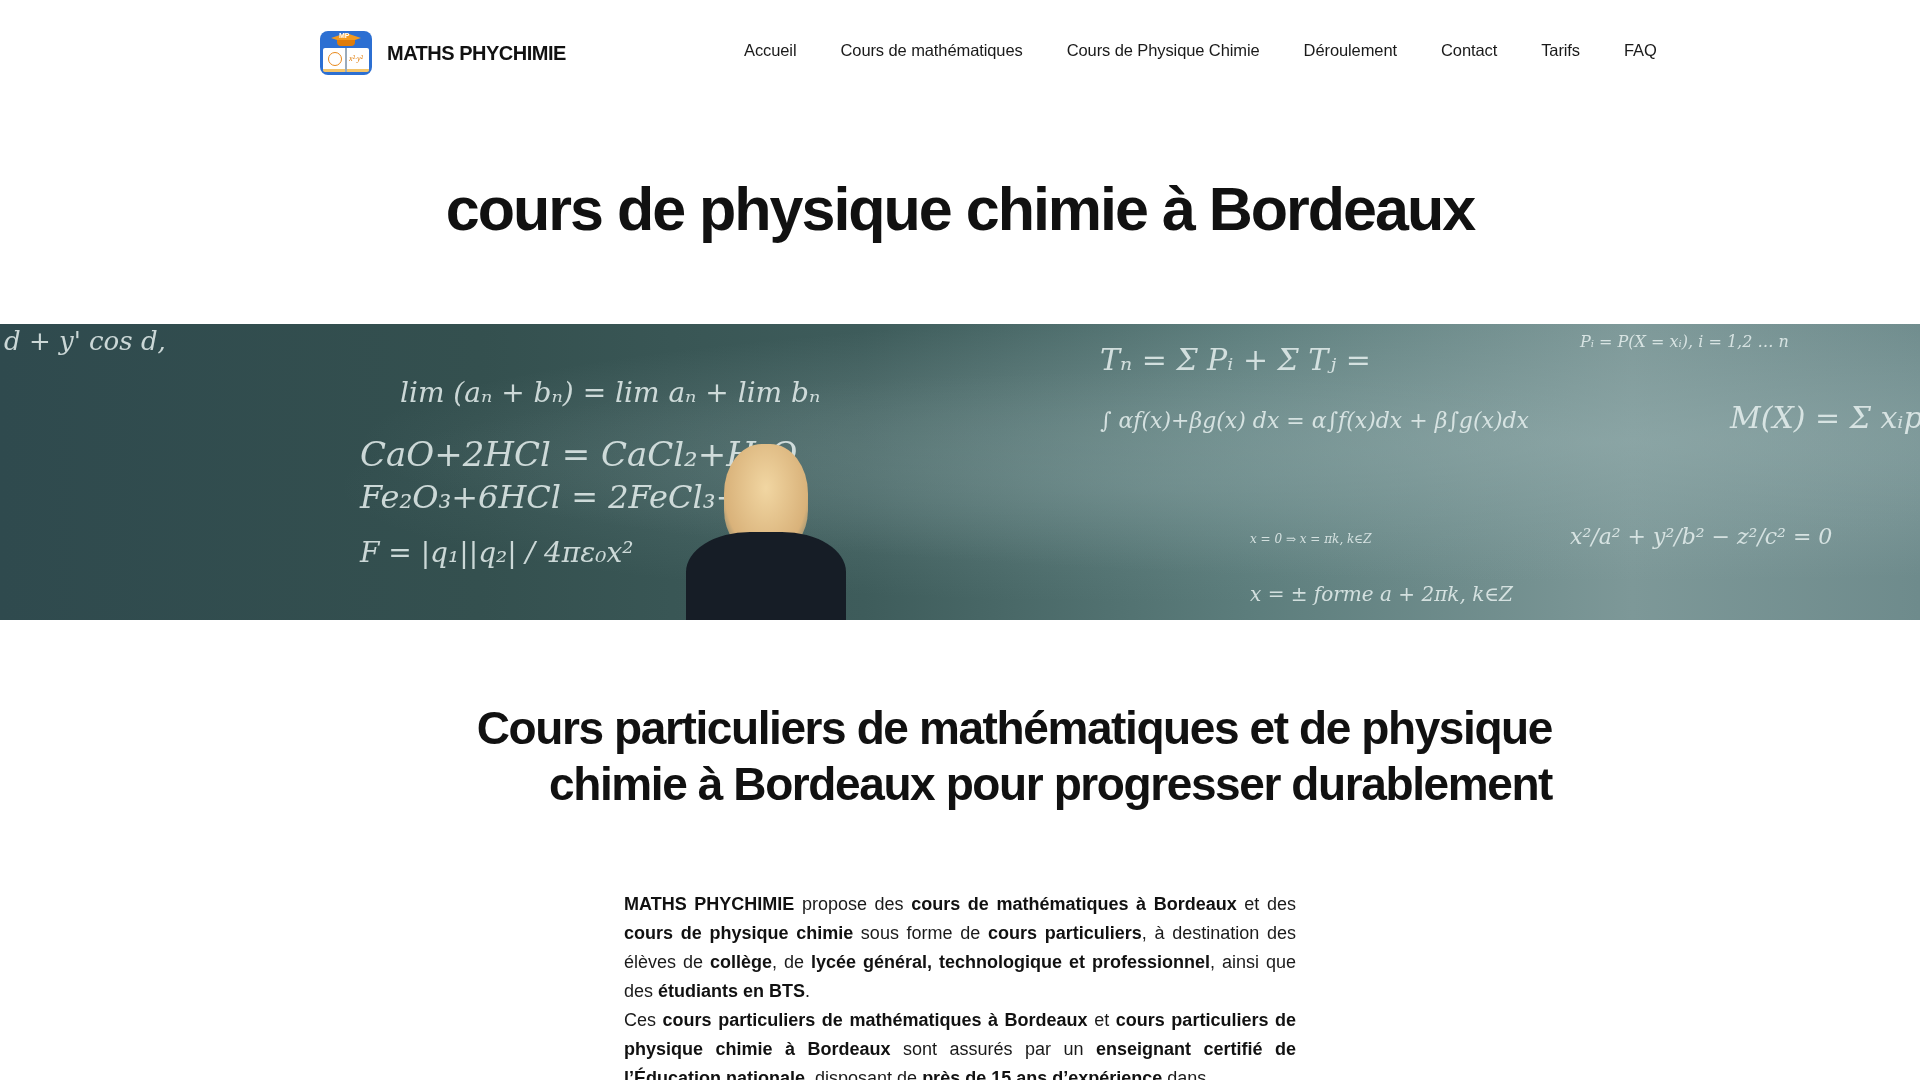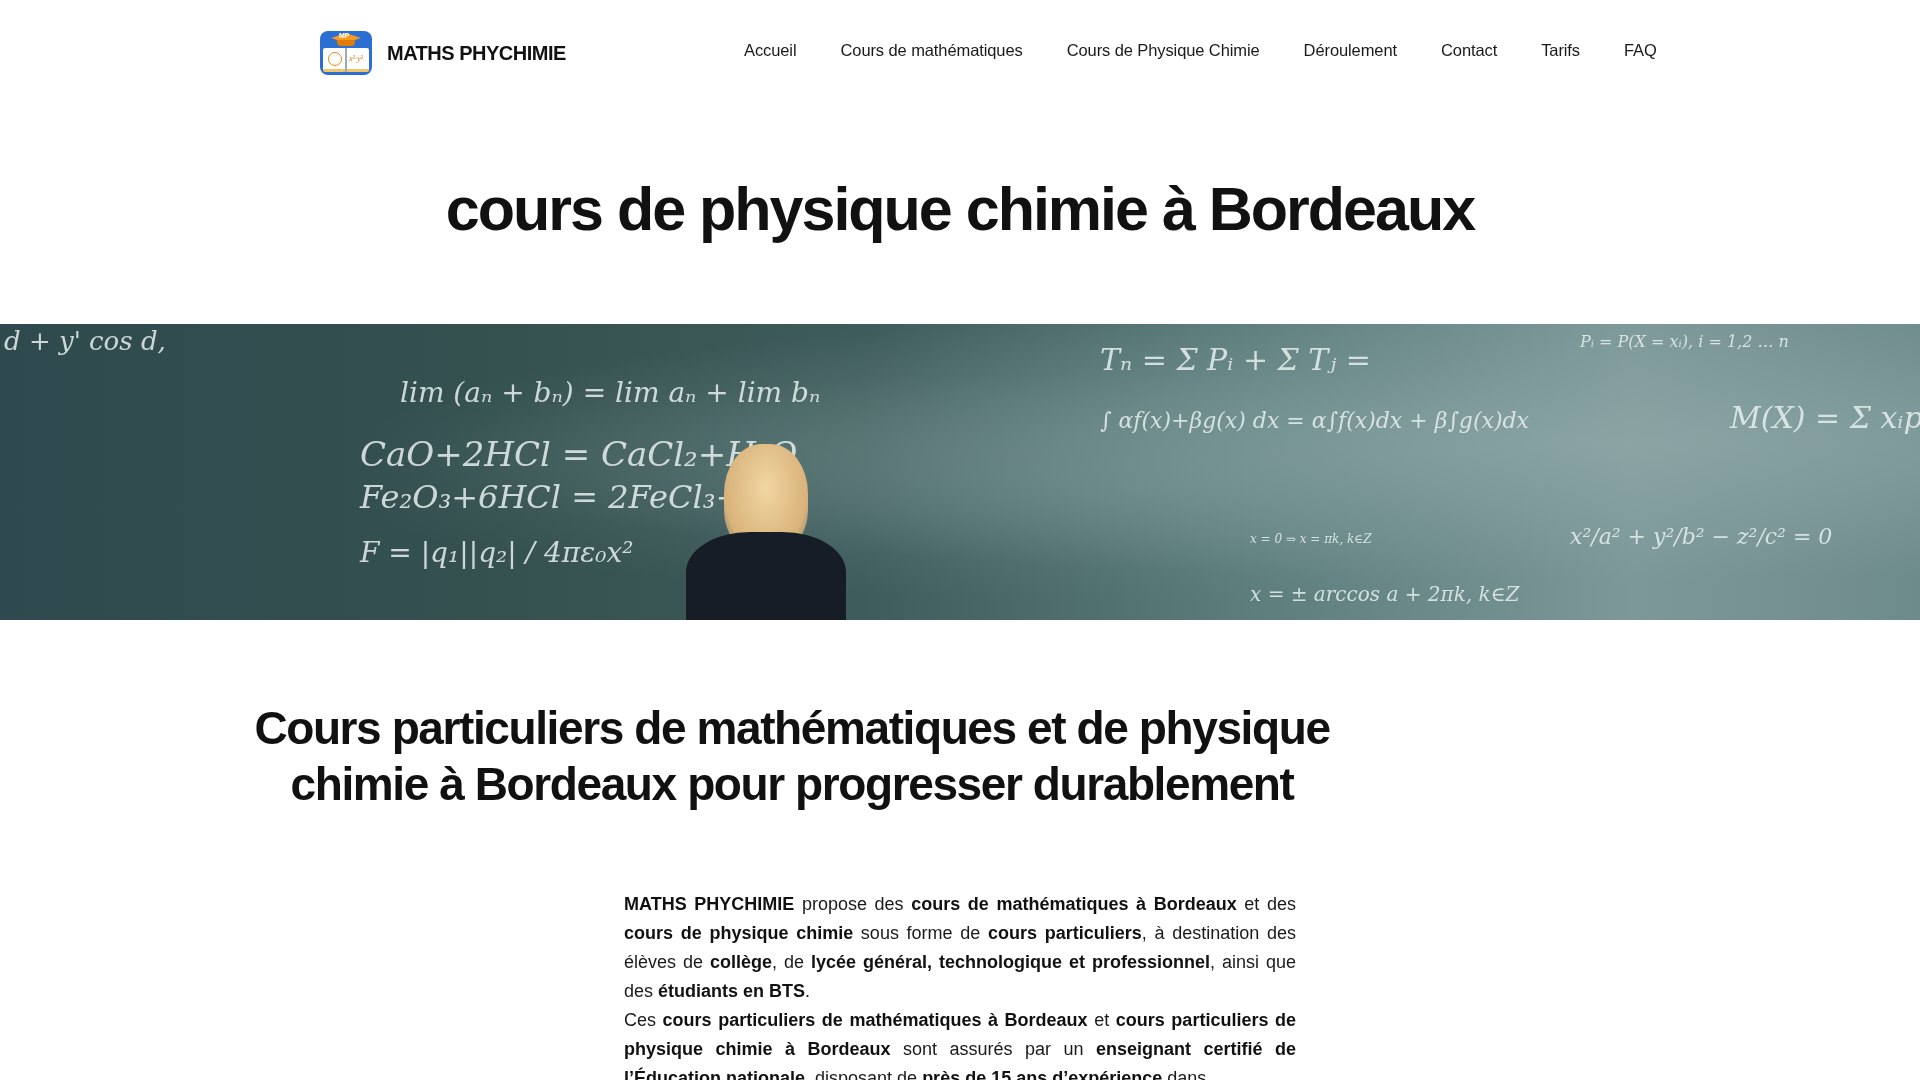--- a/index.html
+++ b/index.html
@@ -28,21 +28,21 @@
   .hero { position: absolute; top: 324px; left: 0; width: 1920px; height: 296px; overflow: hidden;
           background:
             radial-gradient(ellipse at 84% 40%, rgba(150,175,175,0.55), rgba(150,175,175,0) 55%),
             radial-gradient(ellipse at 60% 55%, rgba(120,150,150,0.35), rgba(120,150,150,0) 50%),
             linear-gradient(90deg, #2f4a4e 0%, #34504f 25%, #3e5c5b 45%, #5c7d7c 65%, #7d9898 85%, #6e8b8c 100%); }
   .hero .chalk { position: absolute; color: rgba(230,240,238,0.85); font-family: "DejaVu Serif", serif; font-style: italic; white-space: nowrap; }
   .hero .person { position: absolute; left: 686px; top: 120px; width: 160px; height: 180px; }
   .hero .hair { position: absolute; left: 38px; top: 0; width: 84px; height: 110px; background: radial-gradient(ellipse at 50% 40%, #f1d6a2, #d9b27a 70%, rgba(217,178,122,0) 100%); border-radius: 45% 45% 40% 40%; }
   .hero .coat { position: absolute; left: 0; top: 88px; width: 160px; height: 100px; background: #161d26; border-radius: 40% 40% 0 0; }
 
-  .h2 { position: absolute; top: 700px; left: 16px; width: 1552px; text-align: center; font-size: 46px; font-weight: bold; line-height: 56px; letter-spacing: -1.4px; color: #111; }
+  .h2 { position: absolute; top: 700px; left: 0; width: 1552px; text-align: right; font-size: 46px; font-weight: bold; line-height: 56px; letter-spacing: -1.4px; color: #111; }
 
   .body-text { position: absolute; top: 890px; left: 624px; width: 672px; font-size: 18px; line-height: 29px; text-align: justify; color: #1a1a1a; }
   .body-text p { margin: 0; }
   .body-text b { font-weight: bold; color: #111; }
 </style>
 </head>
 <body>
 
 <header class="header">
   <a class="brand">
@@ -75,21 +75,21 @@
 
 <div class="hero">
   <span class="chalk" style="left:4px;top:2px;font-size:26px;">d + y' cos d,</span>
   <span class="chalk" style="left:360px;top:110px;font-size:34px;">CaO+2HCl = CaCl₂+H₂O</span>
   <span class="chalk" style="left:360px;top:154px;font-size:32px;">Fe₂O₃+6HCl = 2FeCl₃+3H₂</span>
   <span class="chalk" style="left:400px;top:52px;font-size:28px;text-align:right;">lim (aₙ + bₙ) = lim aₙ + lim bₙ</span>
   <span class="chalk" style="left:360px;top:212px;font-size:28px;">F = |q₁||q₂| / 4πε₀x²</span>
   <span class="chalk" style="left:1100px;top:84px;font-size:22px;">∫ αf(x)+βg(x) dx = α∫f(x)dx + β∫g(x)dx</span>
   <span class="chalk" style="left:1100px;top:18px;font-size:30px;">Tₙ = Σ Pᵢ + Σ Tⱼ =</span>
   <span class="chalk" style="left:1250px;top:184px;font-size:12px;margin-top:24px;">x = 0 ⇒ x = πk, k∈Z</span>
-  <span class="chalk" style="left:1250px;top:258px;font-size:20px;">x = ± arccos a + 2πk, k∈Z</span>
+  <span class="chalk" style="left:1250px;top:258px;font-size:20px;">x = ± forme a + 2πk, k∈Z</span>
   <span class="chalk" style="left:1580px;top:8px;font-size:16px;">Pᵢ = P(X = xᵢ), i = 1,2 … n</span>
   <span class="chalk" style="left:1730px;top:76px;font-size:30px;">M(X) = Σ xᵢpᵢ</span>
   <span class="chalk" style="left:1570px;top:200px;font-size:22px;">x²/a² + y²/b² − z²/c² = 0</span>
   <div class="person">
     <div class="hair"></div>
     <div class="coat"></div>
   </div>
 </div>
 
 <h2 class="h2">

